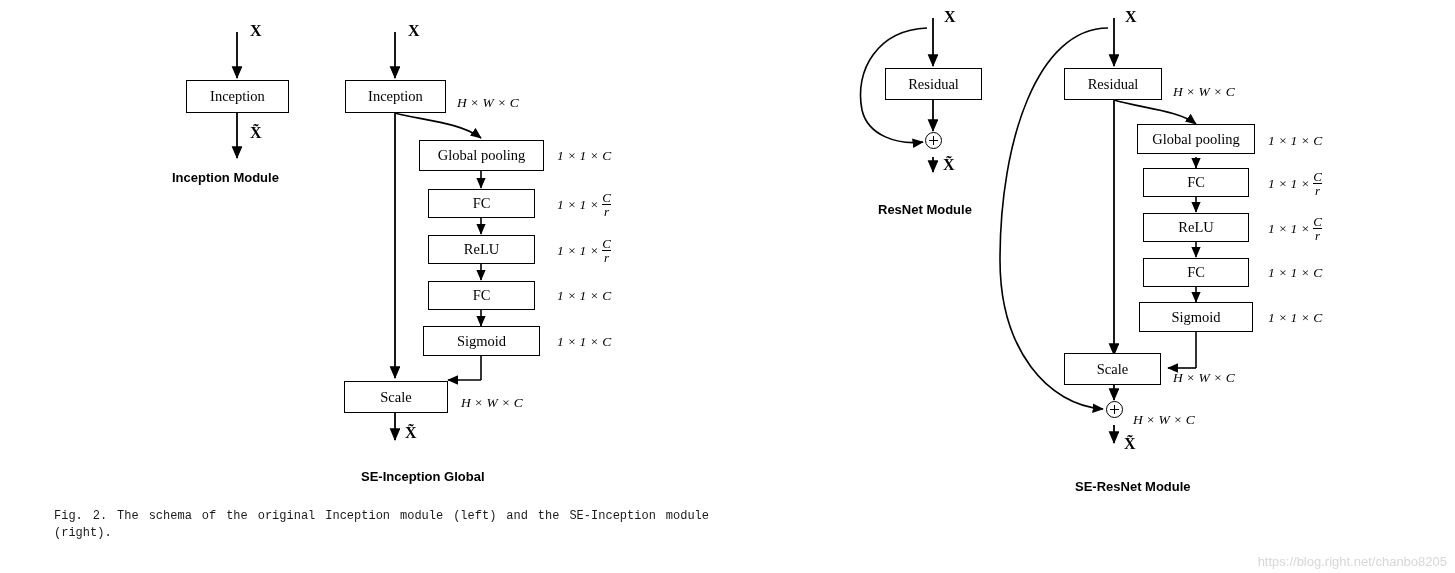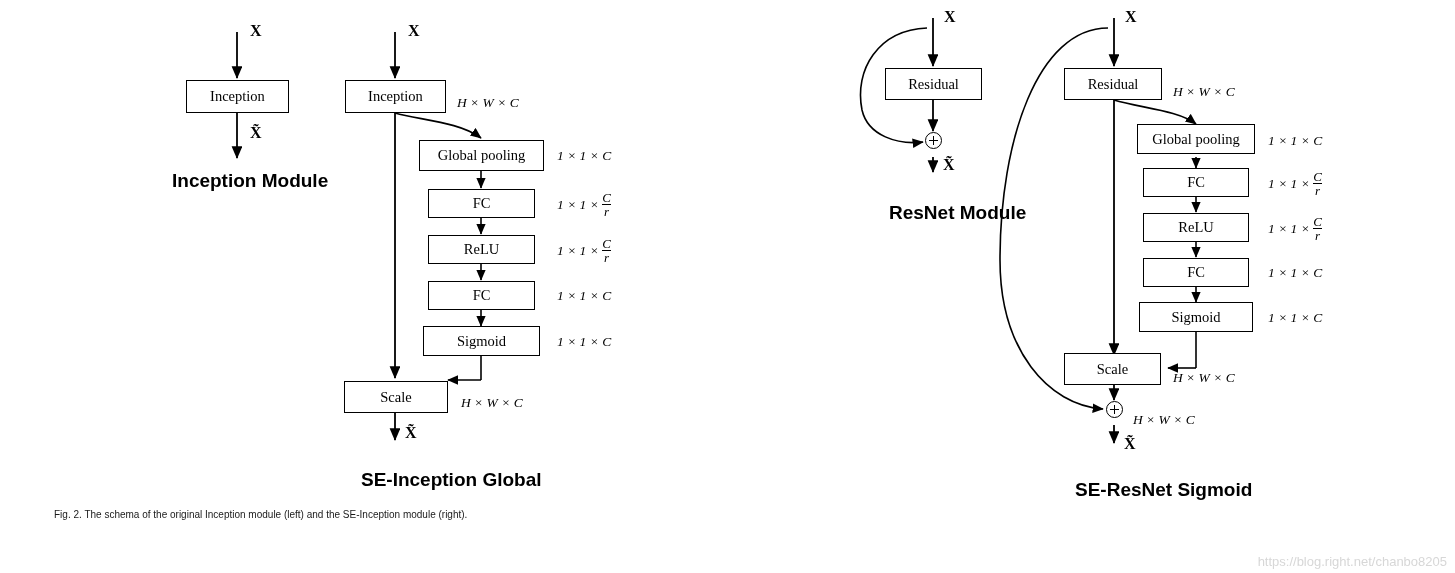--- a/index.html
+++ b/index.html
@@ -33,21 +33,21 @@
     font-family: "Liberation Serif", serif;
     font-size: 14.5px;
     line-height: 1;
     box-sizing: border-box;
     white-space: nowrap;
   }
   .lbl-bold {
     position: absolute;
     font-family: "Liberation Sans", sans-serif;
     font-weight: bold;
-    font-size: 19px;
+    font-size: 13px;
     white-space: nowrap;
   }
   .varX {
     position: absolute;
     font-family: "Liberation Serif", serif;
     font-weight: bold;
     font-size: 16px;
     white-space: nowrap;
   }
   .dims {
@@ -80,22 +80,22 @@
     position: absolute;
     left: 0;
     top: 0;
     width: 100%;
     height: 100%;
     overflow: visible;
     pointer-events: none;
   }
   .caption {
     position: absolute;
-    font-family: Liberation Sans, sans-serif;
-    font-size: 10px;
+    font-family: Liberation Mono, monospace;
+    font-size: 12px;
     line-height: 1.45;
     color: #1a1a1a;
     text-align: justify;
   }
   #cap2 { left: 54px; top: 508px; width: 655px; }
   #cap3 { left: 4px; top: 508px; width: 660px; }
   .watermark {
     position: absolute;
     right: 8px;
     bottom: 4px;
@@ -237,21 +237,21 @@
 
     <path d="M380,28 C 310,28 272,140 272,260 C 272,350 320,405 375,409" fill="none" stroke="#000" stroke-width="1.6" marker-end="url(#arrow3)"></path>
 
     <line x1="386" y1="425" x2="386" y2="443" stroke="#000" stroke-width="1.8" marker-end="url(#arrow3)"></line>
   </svg>
 
   <div class="varX" style="left:216px; top:8px;">X</div>
   <div class="node" style="left:157px; top:68px; width:97px; height:32px;">Residual</div>
   <div class="circ-plus" style="left:197px; top:132px;"></div>
   <div class="varX" style="left:215px; top:156px;">X̃</div>
-  <div class="lbl-bold" style="left:161px; top:202px;">ResNet Module</div>
+  <div class="lbl-bold" style="left:150px; top:202px;">ResNet Module</div>
 
   <div class="varX" style="left:397px; top:8px;">X</div>
 
   <div class="node" style="left:336px; top:68px; width:98px; height:32px;">Residual</div>
   <div class="dims" style="left:445px; top:84px;">H × W × C</div>
 
   <div class="node" style="left:409px; top:124px; width:118px; height:30px;">Global pooling</div>
   <div class="dims" style="left:540px; top:133px;">1 × 1 × C</div>
 
   <div class="node" style="left:415px; top:168px; width:106px; height:29px;">FC</div>
@@ -278,17 +278,17 @@
   <div class="node" style="left:411px; top:302px; width:114px; height:30px;">Sigmoid</div>
   <div class="dims" style="left:540px; top:310px;">1 × 1 × C</div>
 
   <div class="node" style="left:336px; top:353px; width:97px; height:32px;">Scale</div>
   <div class="dims" style="left:445px; top:370px;">H × W × C</div>
 
   <div class="circ-plus" style="left:378px; top:401px;"></div>
   <div class="dims" style="left:405px; top:412px;">H × W × C</div>
 
   <div class="varX" style="left:396px; top:435px;">X̃</div>
-  <div class="lbl-bold" style="left:347px; top:479px;">SE-ResNet Sigmoid</div>
+  <div class="lbl-bold" style="left:347px; top:479px;">SE-ResNet Module</div>
 
 
   <div class="watermark">https://blog.right.net/chanbo8205</div>
 </div>
 
 </body></html>

